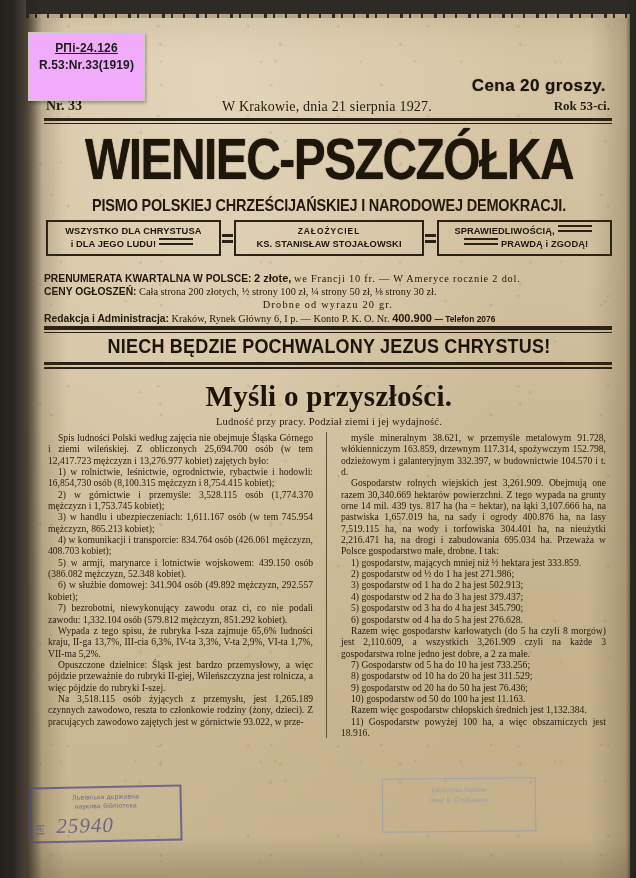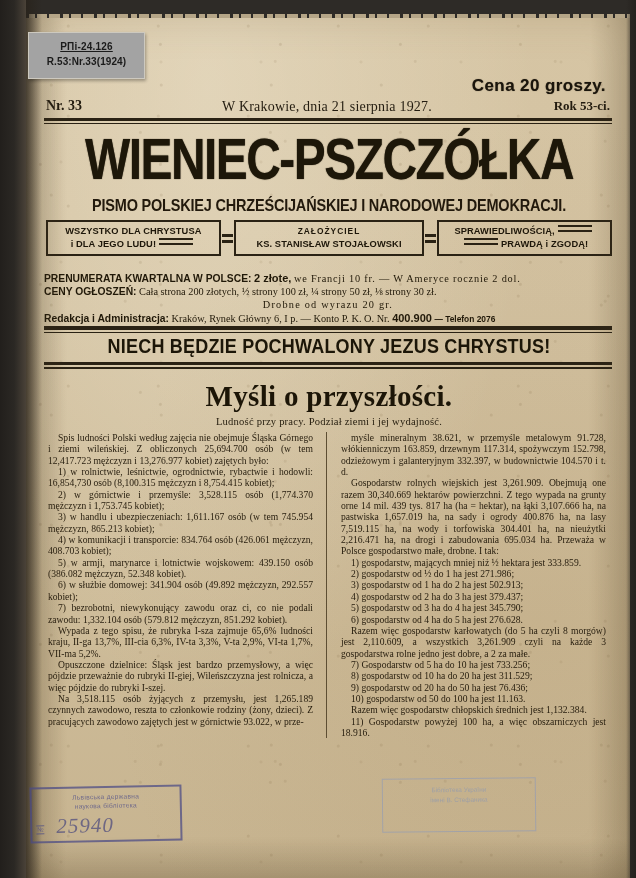--- a/index.html
+++ b/index.html
@@ -94,27 +94,27 @@
     height: 860px;
     color: #231c10;
   }
 
   
   .call-label {
     position: absolute;
     left: -16px;
     top: 14px;
     width: 107px;
-    padding: 7px 4px 9px 4px;
-    background: #a3a3a3;
+    padding: 7px 4px 25px 4px;
+    background: #f0abfc;
     border: 1px solid #cdc9bf;
     box-shadow: 1px 2px 3px rgba(0,0,0,.3);
     text-align: center;
     font-family: "Liberation Sans", sans-serif;
-    font-size: 10px;
+    font-size: 12px;
     font-weight: bold;
     color: #1b1b1b;
     line-height: 1.45;
     z-index: 8;
   }
   .call-label .l1 { text-decoration: underline; letter-spacing:.2px;}
   .call-label .l2 { letter-spacing:.1px; }
 
   
   .price {
@@ -383,21 +383,21 @@
 
   <div class="gutter"></div>
   <div class="top-edge"></div>
   <div class="sheet"></div>
   <div class="grain"></div>
 
   <div class="content">
 
     <div class="call-label">
       <div class="l1">РПi-24.126</div>
-      <div class="l2">R.53:Nr.33(1924)</div>
+      <div class="l2">R.53:Nr.33(1919)</div>
     </div>
 
     <div class="price">Cena 20 groszy.</div>
 
     <div class="issueline">
       <span class="num">Nr. 33</span>
       <span class="place">W Krakowie, dnia 21 sierpnia 1927.</span>
       <span class="year">Rok 53-ci.</span>
     </div>
     <div class="rule-double" style="top:100px;"></div>

